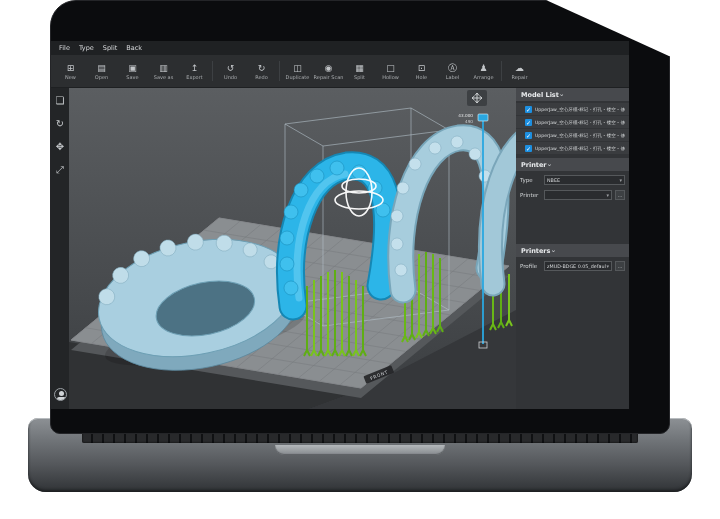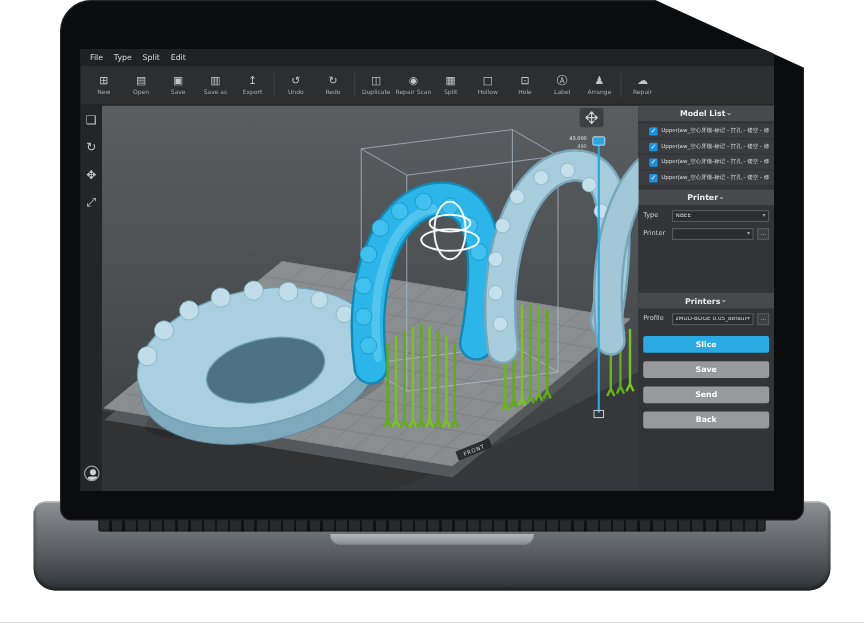--- a/index.html
+++ b/index.html
@@ -15,21 +15,21 @@
          background:repeating-linear-gradient(90deg,#28292b 0 9px,#101113 9px 11px);
          border-radius:2px; box-shadow:inset 0 0 2px #000; }
   .notch { position:absolute; left:50%; transform:translateX(-50%); top:27px; width:170px; height:10px;
            background:linear-gradient(180deg,#b4b8bb,#85898d); border-radius:0 0 9px 9px;
            box-shadow:inset 0 -1px 1px #5c5f63; }
   .lid { position:absolute; left:50px; top:0; width:620px; height:434px; background:#0b0c0e;
          border-radius:26px 34px 10px 10px; border:1px solid #242528;
          clip-path:polygon(0 0, 80% 0, 100% 13%, 100% 100%, 0 100%); }
 
   
-  .screen { position:absolute; left:16px; top:40px; width:578px; height:368px; background:#2c2e30;
+  .screen { position:absolute; left:0; top:40px; width:578px; height:368px; background:#2c2e30;
             display:flex; flex-direction:column; overflow:hidden; }
   .menubar { height:14px; flex:none; background:#1f2123; display:flex; align-items:center; gap:9px;
              padding:0 8px; font-size:6.5px; color:#d8dadc; }
   .toolbar { height:33px; flex:none; background:#2c2e30; border-bottom:1px solid #1e2022;
              display:flex; align-items:stretch; padding:0 4px; }
   .tb-item { width:31px; display:flex; flex-direction:column; align-items:center; justify-content:center;
              gap:1px; color:#c3c6c9; }
   .tb-item .glyph { font-size:9px; line-height:10px; }
   .tb-item .lbl { font-size:5px; color:#a9acaf; white-space:nowrap; }
   .tb-sep { width:1px; background:#3d4043; margin:6px 2px; }
@@ -42,21 +42,21 @@
             position:relative; overflow:hidden; }
   .avatar i { position:absolute; left:4px; top:2px; width:5px; height:5px; border-radius:50%; background:#cfd3d6; }
   .avatar b { position:absolute; left:2px; top:8px; width:9px; height:6px; border-radius:2px; background:#cfd3d6; }
 
   .viewport { flex:1; position:relative; min-width:0; }
   .viewport svg { position:absolute; inset:0; width:100%; height:100%; }
 
   
   .panel { width:113px; flex:none; background:#323437; display:flex; flex-direction:column; color:#d5d8da; }
   .sec-head { height:13px; flex:none; background:#47494d; display:flex; align-items:center;
-              justify-content:center; padding:0 5px; font-size:6.5px; font-weight:bold; color:#e9ebed; }
+              justify-content:flex-start; padding:0 5px; font-size:6.5px; font-weight:bold; color:#e9ebed; }
   .chev { font-size:7px; font-weight:normal; color:#cfd2d5; line-height:7px; }
   .ml-items { padding:2px 0 4px; display:flex; flex-direction:column; gap:1px; }
   .ml-row { height:12px; display:flex; align-items:center; gap:3px; padding:0 3px 0 9px; background:#3a3c3f; }
   .cb { width:7px; height:7px; flex:none; background:#1d8fe0; border-radius:1px; color:#fff;
         font-size:6px; line-height:7px; text-align:center; }
   .ml-label { font-size:4.6px; color:#d8dbdd; white-space:nowrap; overflow:hidden; }
   .form { padding:4px 4px 6px; display:flex; flex-direction:column; gap:5px; }
   .form.printers { padding-bottom:44px; }
   .frow { display:flex; align-items:center; gap:3px; }
   .flabel { width:21px; flex:none; font-size:5.5px; color:#cfd2d4; }
@@ -83,21 +83,21 @@
     <div class="notch"></div>
   </div>
 
   <div class="lid">
     <div class="screen">
 
       <div class="menubar">
         <span>File</span>
         <span>Type</span>
         <span>Split</span>
-        <span>Edit</span>
+        <span>Back</span>
       </div>
 
       <div class="toolbar">
         <div class="tb-item">
           <span class="glyph">⊞</span>
           <span class="lbl">New</span>
         </div>
         <div class="tb-item">
           <span class="glyph">▤</span>
           <span class="lbl">Open</span>
@@ -353,24 +353,18 @@
             <div class="frow">
               <span class="flabel">Profile</span>
               <div class="select">
                 <span class="val">zMUD-BDGE 0.05_default</span>
                 <span class="caret">▾</span>
               </div>
               <div class="more">...</div>
             </div>
           </div>
 
-          <div class="btns">
-            <div class="btn primary">Slice</div>
-            <div class="btn gray">Save</div>
-            <div class="btn gray">Send</div>
-            <div class="btn gray">Back</div>
-          </div>
         </div>
       </div>
 
     </div>
   </div>
 </div>
 
 </body></html>

